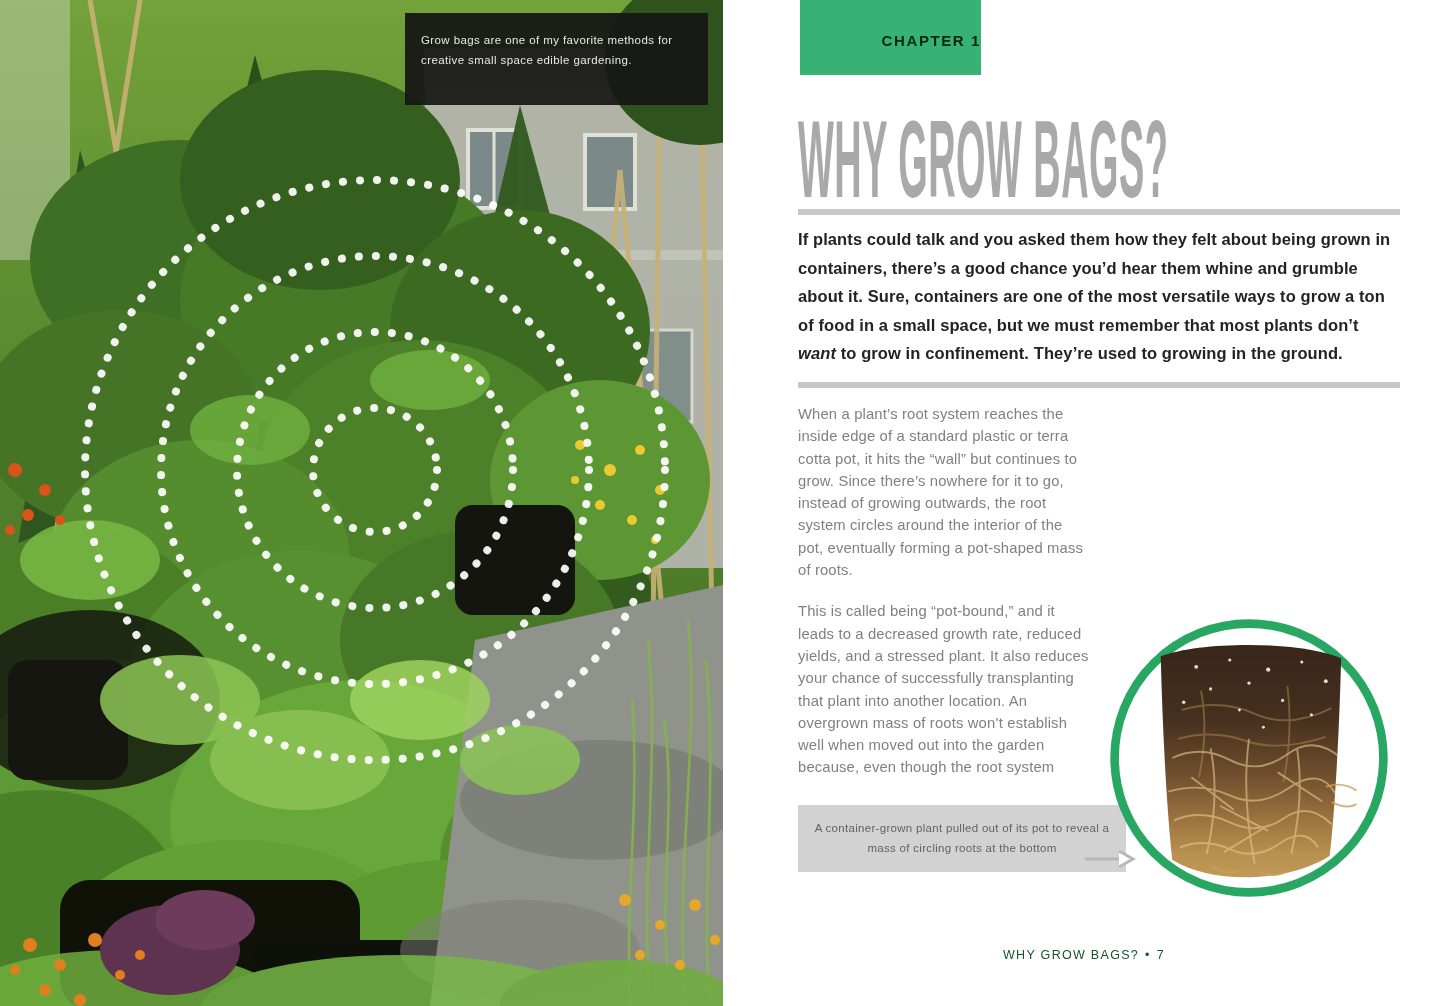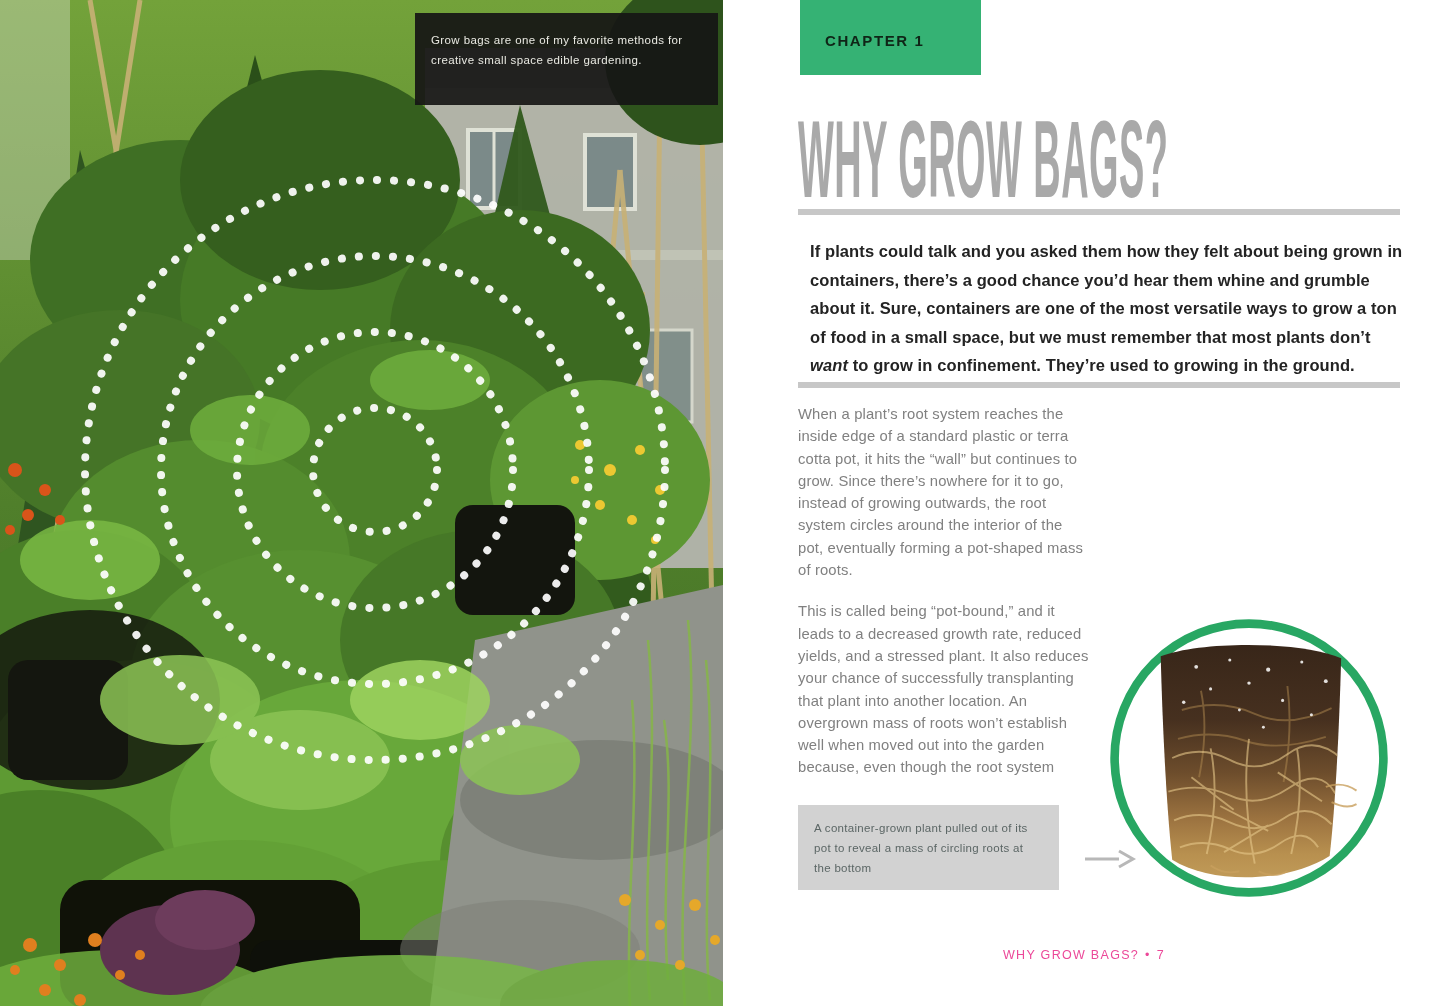--- a/index.html
+++ b/index.html
@@ -8,61 +8,61 @@
     position:relative;width:1445px;height:1006px;overflow:hidden;
     font-family:"Liberation Sans",sans-serif;background:#ffffff;
   }
   
   .left-page{position:absolute;left:0;top:0;width:723px;height:1006px;overflow:hidden;}
   .left-page svg{display:block;}
   .photo-caption{
     position:absolute;left:405px;top:13px;width:303px;min-height:92px;
     background:rgba(22,22,20,.93);color:#e9e9e2;
     padding:17px 16px 6px 16px;font-size:11.5px;line-height:1.75;
-    letter-spacing:.4px;font-weight:400;margin-left:10px;
+    letter-spacing:.4px;font-weight:400;
   }
   
   .right-page{position:absolute;left:723px;top:0;width:722px;height:1006px;background:#ffffff;}
   .chapter-badge{
     position:absolute;left:77px;top:0;width:181px;height:75px;
-    display:flex;align-items:center;padding:6px 0 0 25px;
+    display:flex;align-items:center;padding:6px 0 0 25px;justify-content:flex-end;
   }
   .chapter-badge span{
     font-size:15px;font-weight:700;letter-spacing:1.6px;color:#0f2517;
   }
   .page-title{
     position:absolute;left:75px;top:104px;margin:0;white-space:nowrap;
     font-size:110px;font-weight:700;line-height:1;letter-spacing:.012em;
     transform:scaleX(.345);transform-origin:0 0;color:#a9a9a9;
   }
   .rule{position:absolute;left:75px;width:602px;height:6px;background:#c7c7c7;}
   .rule-top{top:209px;}
   .rule-bottom{top:382px;}
   .intro{
-    position:absolute;left:75px;top:225px;width:600px;margin:12px;
+    position:absolute;left:75px;top:225px;width:600px;margin:0;
     font-size:16.5px;font-weight:700;line-height:28.6px;color:#232323;
     letter-spacing:.1px;
   }
   .intro em{font-style:italic;}
   .columns{position:absolute;left:75px;top:403px;width:597px;display:flex;gap:9px;}
   .col{width:291px;}
   .col p{
     margin:0 0 19px 0;font-size:14.8px;line-height:22.3px;color:#808080;
     letter-spacing:.15px;font-weight:400;
   }
   .caption-box{
-    position:absolute;left:75px;top:805px;width:261px;min-height:67px;
+    position:absolute;left:75px;top:805px;width:328px;min-height:67px;
     background:#d2d2d2;padding:13px 16px 12px 16px;
-    font-size:11.5px;line-height:1.75;color:#5b6665;letter-spacing:.3px;
+    font-size:11.5px;line-height:1.75;color:#5b6665;letter-spacing:.3px;text-align:center;
   }
   .arrow-svg{position:absolute;left:360px;top:846px;}
   .circle-photo{position:absolute;left:382px;top:614px;width:288px;height:288px;}
   .page-footer{
     position:absolute;left:0;top:948px;width:722px;text-align:center;
-    font-size:12.5px;letter-spacing:1.3px;color:#ec4899;font-weight:400;
+    font-size:12.5px;letter-spacing:1.3px;color:#14532d;font-weight:400;
   }
   .page-footer span{padding:0 3px;}
 </style>
 </head>
 <body>
 
 <div class="spread">
 
   <div class="left-page">
     <svg width="723" height="1006" viewBox="0 0 723 1006">

